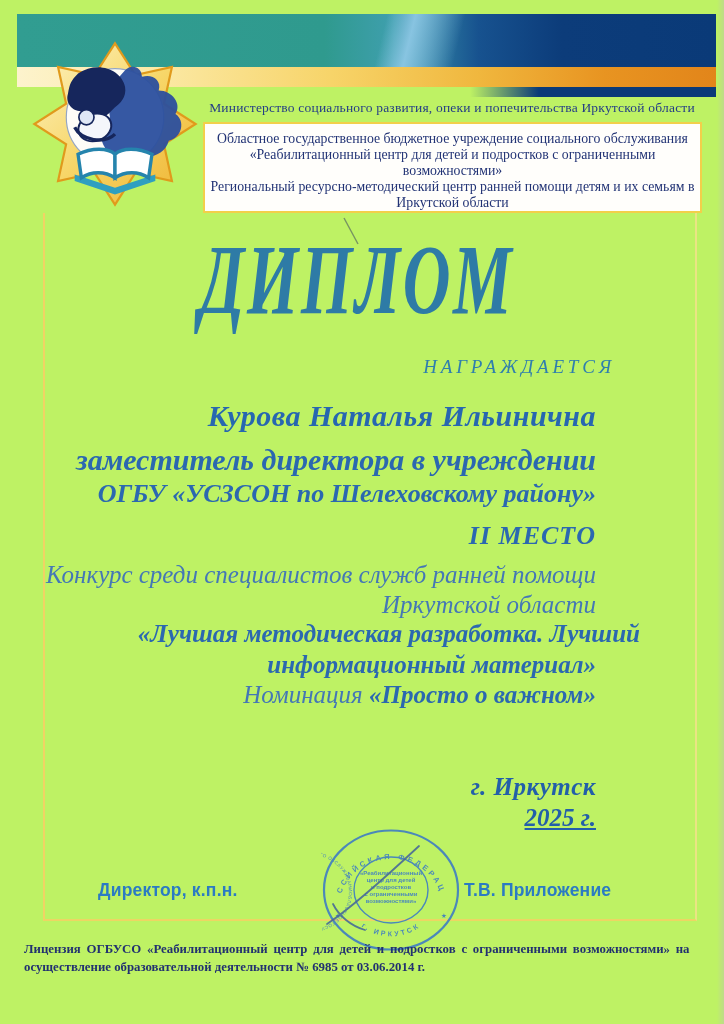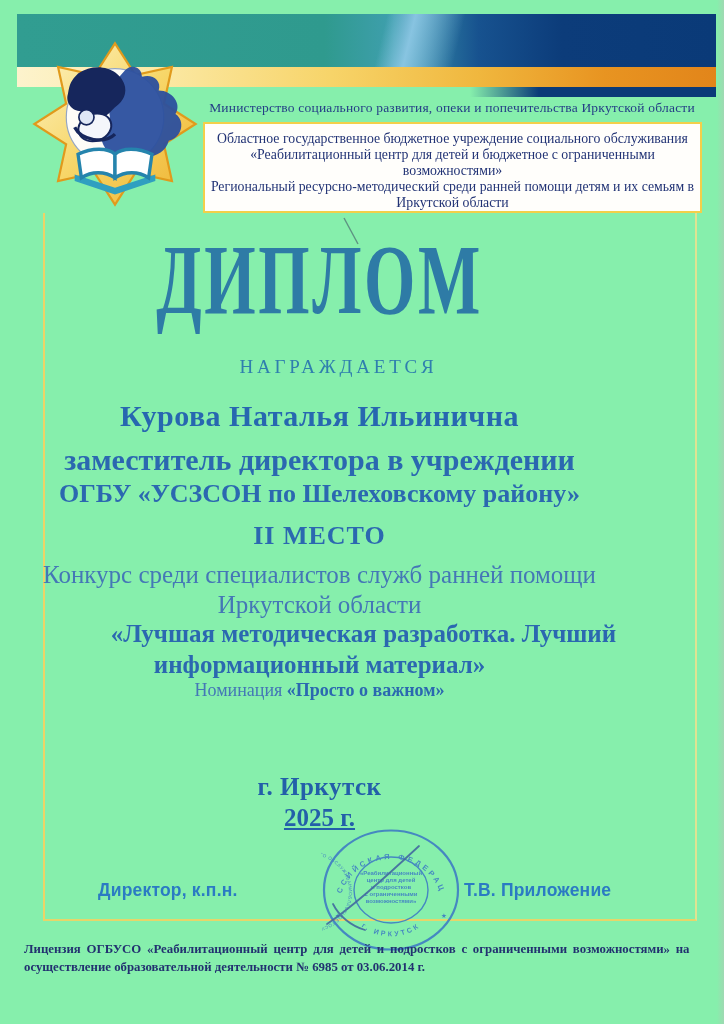--- a/index.html
+++ b/index.html
@@ -1,17 +1,17 @@
 <!DOCTYPE html>
 <html><head>
 <meta charset="utf-8">
 <style>
   html,body{margin:0;padding:0;}
   body{background:#ffffff;font-family:"Liberation Serif", serif;}
-  .page{position:relative;width:724px;height:1024px;background:#86efac;overflow:hidden;}
+  .page{position:relative;width:724px;height:1024px;background:#bef264;overflow:hidden;}
 
   
   .banner{position:absolute;left:17px;top:14px;width:699px;height:53px;
     background:
       linear-gradient(104deg, rgba(255,255,255,0) 52%, rgba(150,205,235,.85) 56%, rgba(120,180,220,0) 63%),
       linear-gradient(90deg,#319d91 0%,#2f9a8e 44%,#3f9fae 54%,#17528f 66%,#0c3c7a 78%,#0a3a78 100%);}
   .gold-stripe{position:absolute;left:17px;top:67px;width:699px;height:20px;
     background:linear-gradient(90deg,#fdf3cd 0%,#fbe9a5 20%,#f7d469 45%,#f0b73e 66%,#e89421 84%,#e2851a 100%);}
   .navy-tail{position:absolute;left:470px;top:87px;width:246px;height:10px;
     background:linear-gradient(90deg,rgba(10,58,120,0) 0%,#0a3a78 28%,#0a3a78 100%);}
@@ -28,33 +28,33 @@
 
   .scratch{position:absolute;left:340px;top:214px;}
 
   
   .frame{position:absolute;left:43px;top:213px;width:654px;height:708px;box-sizing:border-box;
     border-left:2px solid rgba(243,210,100,.95);
     border-right:2px solid rgba(246,225,140,.8);
     border-bottom:2px solid rgba(243,210,100,.9);}
 
   
-  .tl{position:absolute;left:43px;width:553px;text-align:center;line-height:1.2;}
+  .tl{position:absolute;left:43px;width:553px;text-align:right;line-height:1.2;font-style:italic;}
   .title{top:230px;font-size:100px;line-height:1;font-weight:bold;color:#2e7ba6;}
   .title .squeeze{display:inline-block;transform:scaleX(.66);transform-origin:center;letter-spacing:4px;}
   .awarded{top:356px;font-size:19px;letter-spacing:3.8px;color:#2f7fae;padding-left:19px;}
   .recipient{top:398px;font-size:30px;font-weight:bold;color:#2767b0;letter-spacing:.5px;}
   .position{top:442px;font-size:30px;font-weight:bold;color:#2b68b0;}
   .org-line{top:478px;font-size:26px;font-weight:bold;color:#2b68b0;}
   .place{top:520px;font-size:26px;font-weight:bold;color:#2b68b0;letter-spacing:1px;}
   .contest1{top:560px;font-size:25px;color:#4477b6;}
   .contest2{top:590px;font-size:25px;color:#4477b6;}
   .ctitle1{top:619px;font-size:25px;font-weight:bold;color:#2b68b0;padding-left:44px;}
   .ctitle2{top:650px;font-size:25px;font-weight:bold;color:#2b68b0;}
-  .nomination{top:680px;font-size:18px;color:#4477b6;}
+  .nomination{top:680px;font-size:25px;color:#4477b6;}
   .nomination .nv{font-weight:bold;color:#2b68b0;}
   .city{top:772px;font-size:25px;font-weight:bold;color:#235fa9;letter-spacing:.5px;}
   .year{top:803px;font-size:25px;font-weight:bold;color:#235fa9;}
   .year .u{text-decoration:underline;text-decoration-thickness:2px;text-underline-offset:2px;}
 
   
   .stamp{position:absolute;left:321px;top:828px;opacity:.9;}
 
   
   .sig-label{position:absolute;left:98px;top:880px;font-family:"Liberation Sans",sans-serif;
@@ -99,23 +99,23 @@
       <path d="M26,80 L50,88 L74,80 L74,84 L50,92 L26,84 Z" fill="#2f9fc0"></path>
       <path d="M28,68 C36,64 46,64 50,68 L50,82 C44,78 36,78 30,82 Z" fill="#ffffff" stroke="#2584ad" stroke-width="2"></path>
       <path d="M72,68 C64,64 54,64 50,68 L50,82 C56,78 64,78 70,82 Z" fill="#ffffff" stroke="#2584ad" stroke-width="2"></path>
     </svg>
   </div>
 
   <div class="ministry">Министерство социального развития, опеки и попечительства Иркутской области</div>
 
   <div class="org-box">
     <div class="bl">Областное государственное бюджетное учреждение социального обслуживания</div>
-    <div class="bl">«Реабилитационный центр для детей и бюджетное с ограниченными</div>
+    <div class="bl">«Реабилитационный центр для детей и подростков с ограниченными</div>
     <div class="bl">возможностями»</div>
-    <div class="bl">Региональный ресурсно-методический среди ранней помощи детям и их семьям в</div>
+    <div class="bl">Региональный ресурсно-методический центр ранней помощи детям и их семьям в</div>
     <div class="bl">Иркутской области</div>
   </div>
 
   <svg class="scratch" width="24" height="34">
     <line x1="4" y1="4" x2="18" y2="30" stroke="rgba(60,70,95,.55)" stroke-width="1.4"></line>
   </svg>
 
   <div class="frame"></div>
 
   <div class="tl title">

